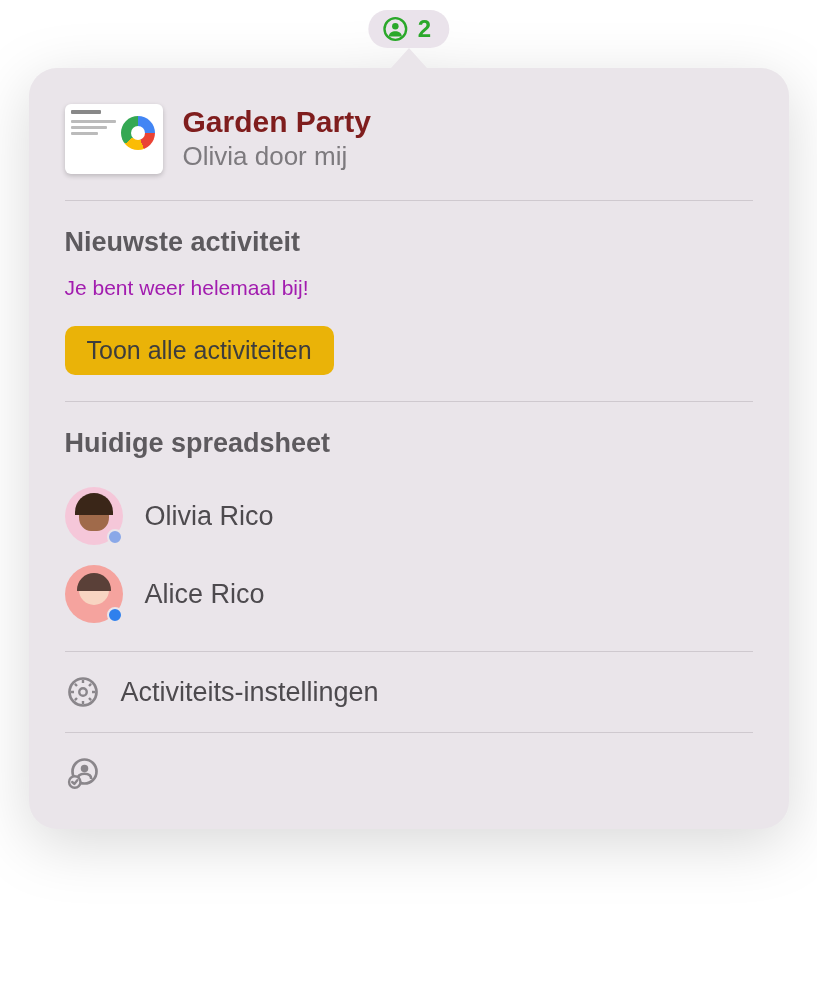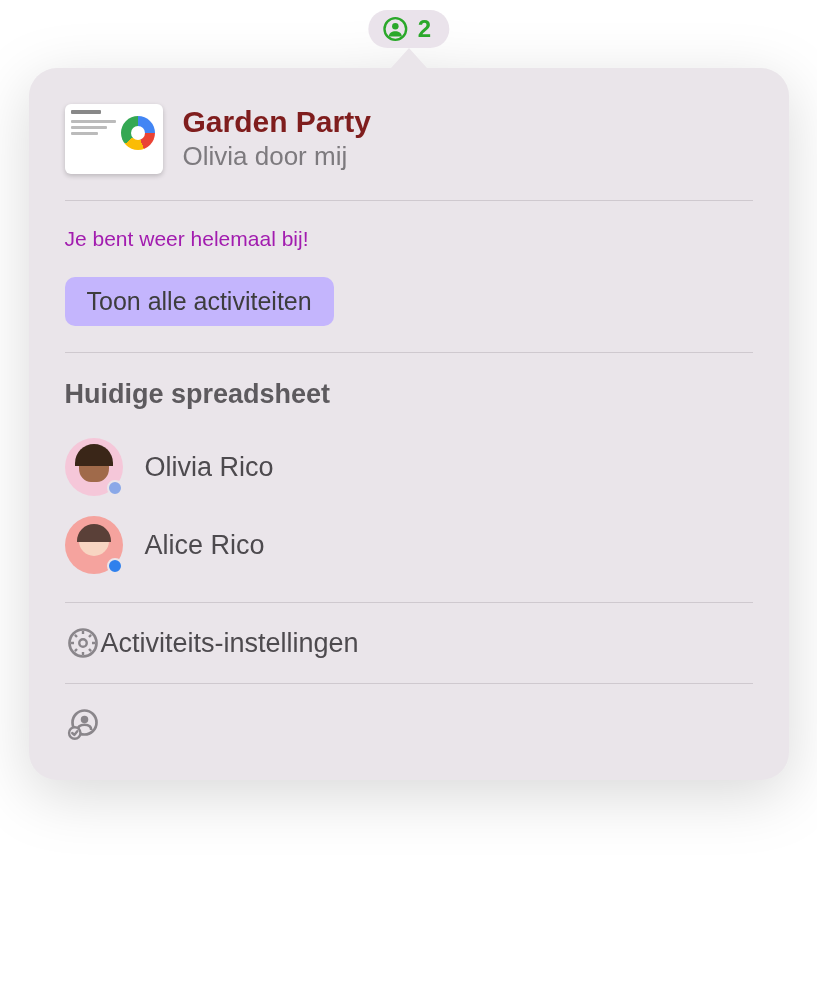--- a/index.html
+++ b/index.html
@@ -141,21 +141,21 @@
       color: #5d5a5e;
       margin-bottom: 18px;
     }
     .status-text {
       font-size: 21px;
       color: #a21caf;
       margin-bottom: 26px;
     }
     .btn {
       display: inline-block;
-      background: #c4b5fd;
+      background: #eab308;
       border: none;
       border-radius: 10px;
       padding: 10px 22px;
       font-size: 25px;
       color: #3d3d3d;
       cursor: pointer;
       font-family: inherit;
     }
     .participants {
       padding-top: 26px;
@@ -229,20 +229,21 @@
       border-radius: 50%;
       border: 2px solid #eae5ea;
     }
     .participant-name {
       font-size: 27px;
       color: #4d4a4e;
     }
     .menu-item {
       display: flex;
       align-items: center;
+      gap: 20px;
       padding: 22px 0;
       cursor: pointer;
       text-align: right;
     }
     .menu-icon {
       width: 36px;
       height: 36px;
       display: flex;
       align-items: center;
       justify-content: center;
@@ -289,20 +290,21 @@
       </div>
       <div class="header-text">
         <div class="doc-title">Garden Party</div>
         <div class="doc-sub">Olivia door mij</div>
       </div>
     </div>
 
     <div class="divider"></div>
 
     <div class="section">
+      <div class="section-title">Nieuwste activiteit</div>
       <div class="status-text">Je bent weer helemaal bij!</div>
       <button class="btn">Toon alle activiteiten</button>
     </div>
 
     <div class="divider"></div>
 
     <div class="participants">
       <div class="section-title">Huidige spreadsheet</div>
 
       <div class="participant">

